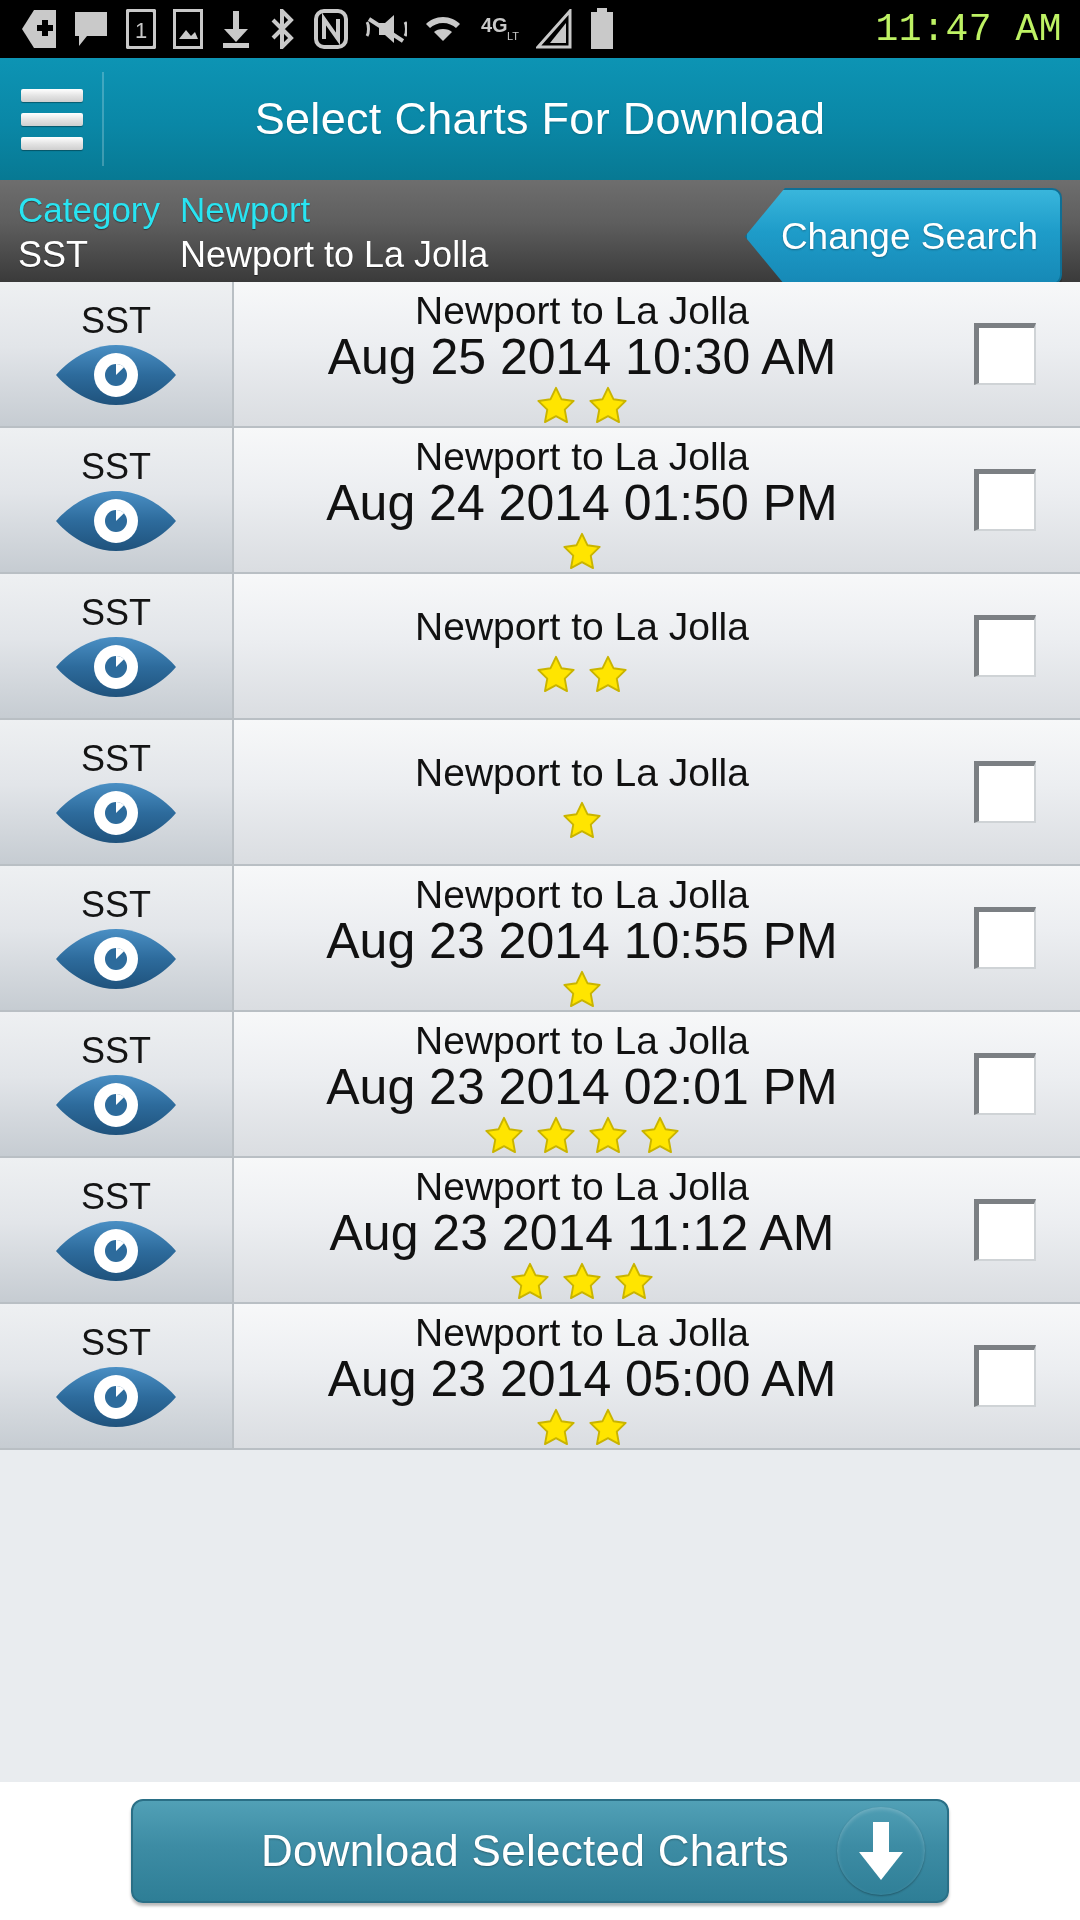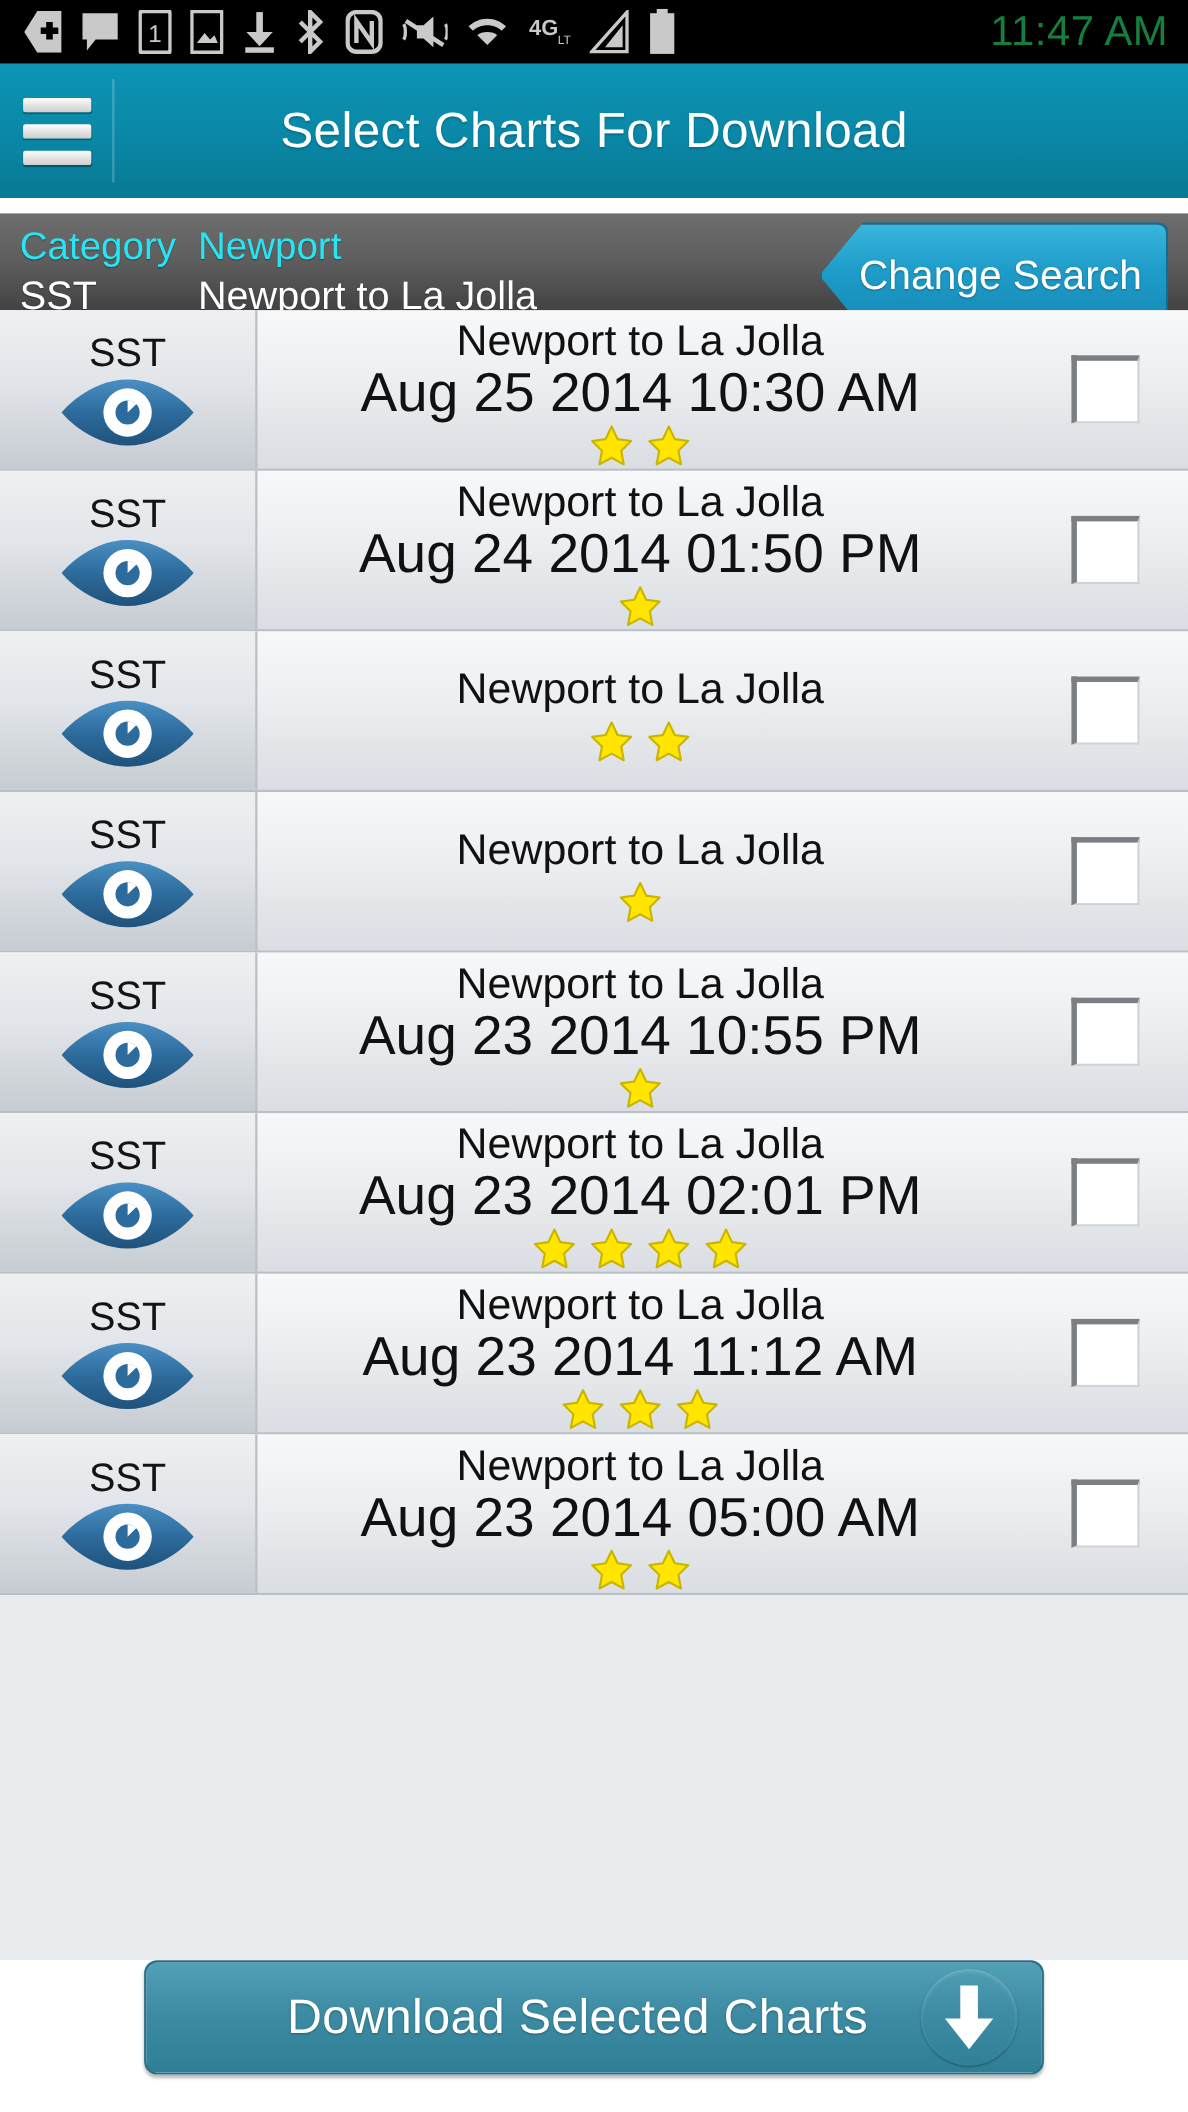--- a/index.html
+++ b/index.html
@@ -15,22 +15,22 @@
     height: 58px; width: 100%;
     background: #000000;
     display: flex; align-items: center;
     padding: 0 18px 0 22px;
     gap: 16px;
   }
   .statusbar .icons { display: flex; align-items: center; gap: 17px; flex: 1; }
   .sb-icon { display: inline-flex; align-items: center; justify-content: center;
              color: #c9c9c9; }
   .sb-clock {
-    color: #15803d; font-size: 38px; letter-spacing: 0.5px;
-    font-family: Liberation Sans, sans-serif; white-space: nowrap;
+    color: #bef264; font-size: 38px; letter-spacing: 0.5px;
+    font-family: Liberation Mono, monospace; white-space: nowrap;
   }
 
   
   .titlebar {
     height: 122px; width: 100%;
     background: linear-gradient(180deg, #0d94b4 0%, #0a87a6 55%, #077993 100%);
     display: flex; align-items: center;
     position: relative;
   }
   .hamburger {
@@ -57,21 +57,20 @@
   }
 
   
   .searchbar {
     height: 102px; width: 100%;
     background: linear-gradient(180deg, #6e6e6e 0%, #5e5e5e 42%, #3a3a3a 100%);
     position: relative;
     display: flex; align-items: flex-start;
     padding-top: 8px;
     overflow: hidden;
-    margin-top: 14px;
   }
   .search-field { position: relative; }
   .sf-category { width: 180px; padding-left: 18px; }
   .sf-region   { padding-left: 0px; }
   .sf-label {
     color: #29e4f2; font-size: 35px; line-height: 44px; display: block;
     text-shadow: 0 1px 1px rgba(0,0,0,0.4);
   }
   .sf-value {
     color: #ffffff; font-size: 36px; line-height: 46px; display: block;
@@ -138,21 +137,21 @@
     border-left: 5px solid #7b7f83;
     border-right: 2px solid #cfd3d6;
     border-bottom: 2px solid #cfd3d6;
   }
 
   
   .bottombar {
     position: absolute; left: 0; right: 0; bottom: 0;
     height: 138px;
     background: #ffffff;
-    display: flex; align-items: flex-start; justify-content: center;
+    display: flex; align-items: center; justify-content: center;
   }
   .download-btn {
     width: 818px; height: 104px;
     background: linear-gradient(180deg, #51a0b6 0%, #3d8ca4 45%, #2e7e96 100%);
     border: 2px solid #2a6f86;
     border-radius: 12px;
     display: flex; align-items: center; justify-content: center;
     position: relative;
     box-shadow: 0 3px 3px rgba(0,0,0,0.28);
   }

